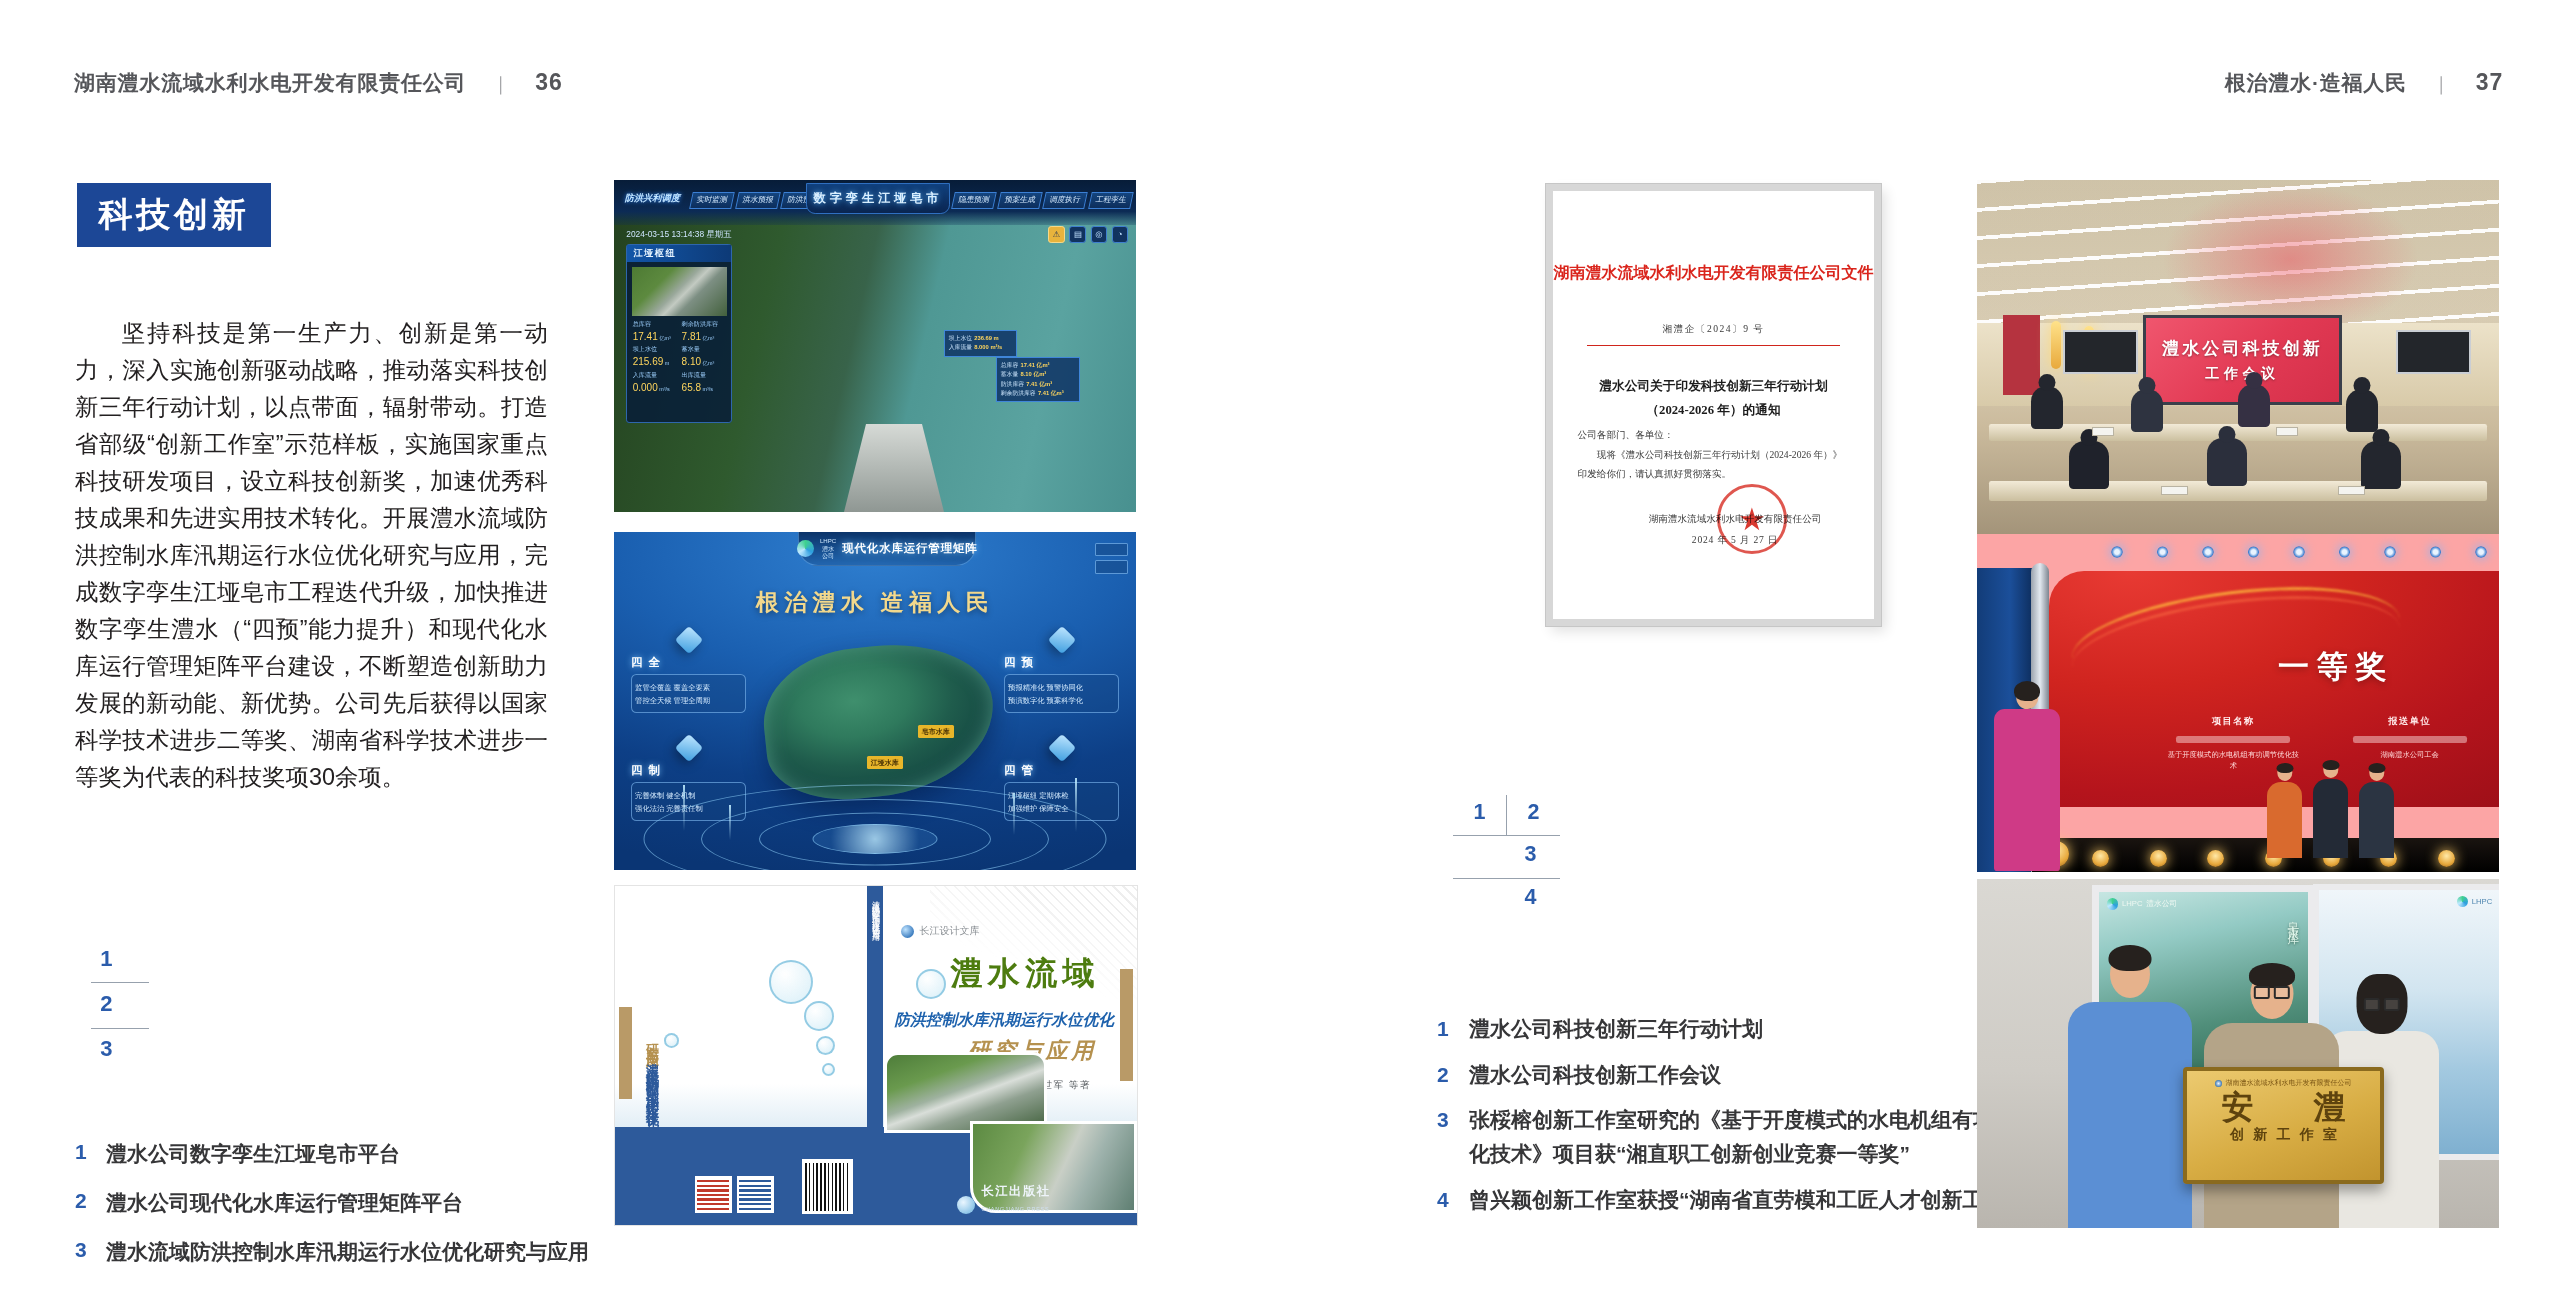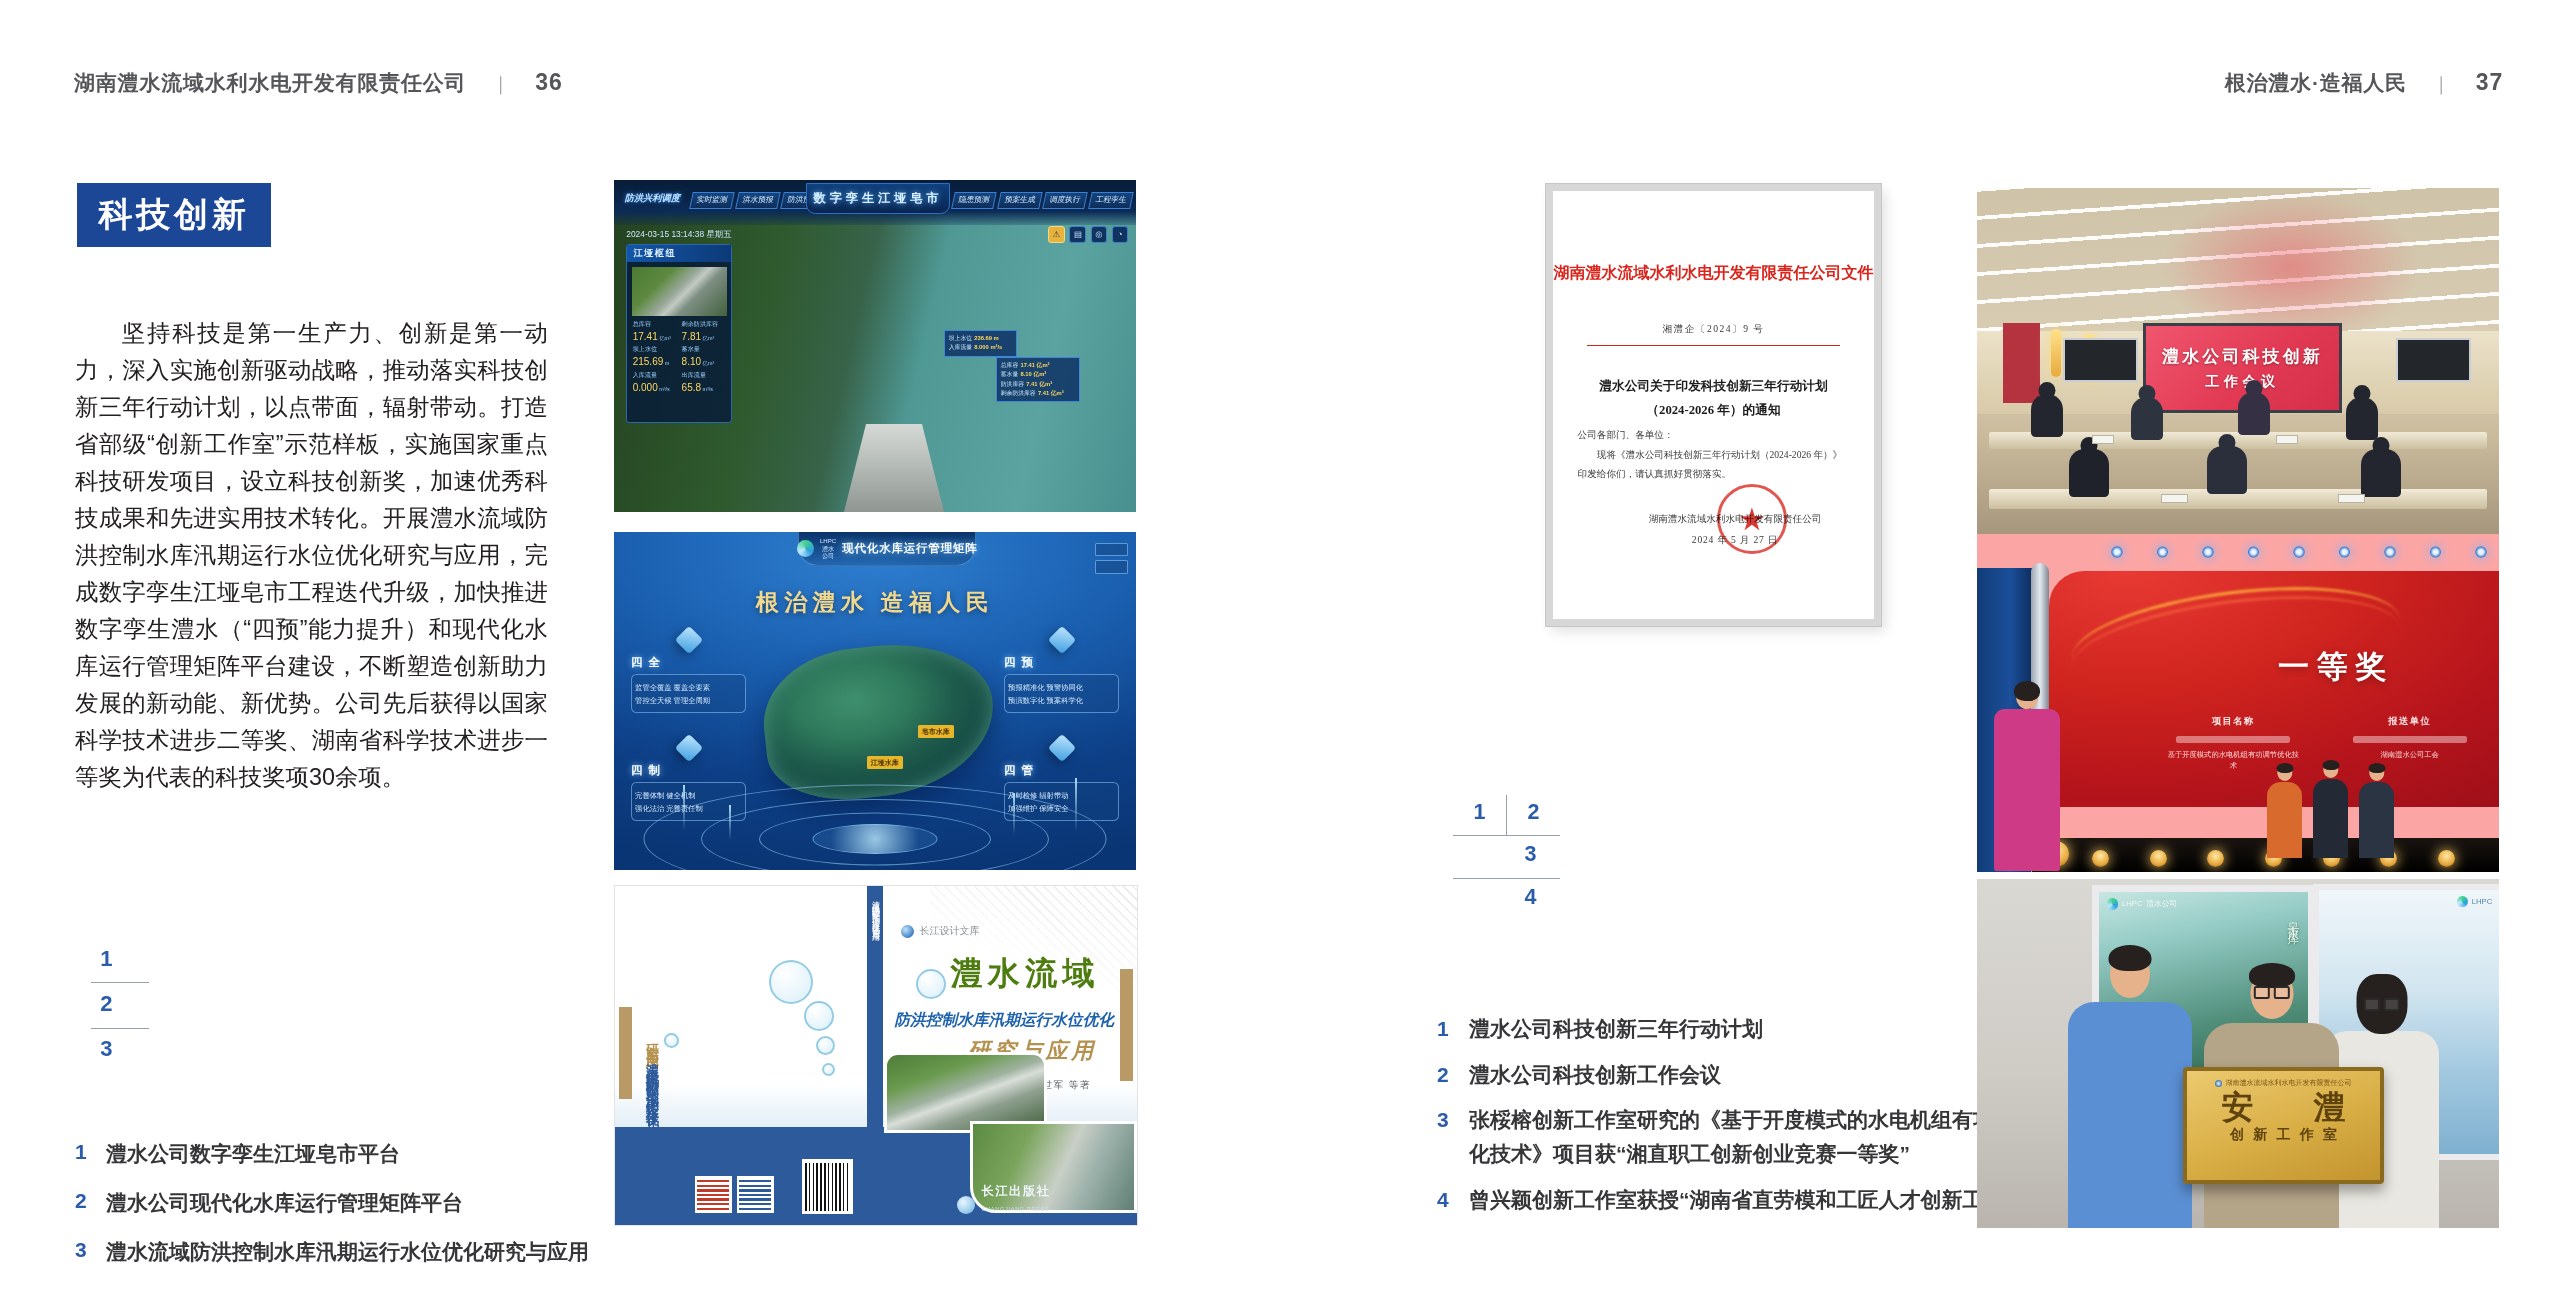--- a/index.html
+++ b/index.html
@@ -155,21 +155,21 @@
 
   .caps-right{position:absolute;left:1437px;top:1012px;font-size:21px}
   .capr-row{display:flex;margin-bottom:11.5px;line-height:34px}
   .capr-num{color:#2b5cab;font-weight:bold;width:32px;flex:0 0 auto}
   .capr-text{color:#363638;font-weight:bold;width:591px}
 
   
   .photoframe{position:absolute;left:1977px;width:522px;overflow:hidden}
 
   
-  .meet{top:188px;height:424px;background:linear-gradient(180deg,#cfc3a8 0%,#dbcfb6 40%,#cbbb9d 58%,#8a7b63 100%)}
+  .meet{top:180px;height:424px;background:linear-gradient(180deg,#cfc3a8 0%,#dbcfb6 40%,#cbbb9d 58%,#8a7b63 100%)}
   .mt-ceil{position:absolute;left:0;right:0;top:0;height:143px;
     background:repeating-linear-gradient(176deg,rgba(255,255,255,.95) 0 3.8px,rgba(205,193,168,.15) 3.8px 28px)}
   .mt-glow{position:absolute;left:26%;top:0;width:62%;height:177px;
     background:radial-gradient(55% 60% at 55% 45%,rgba(235,80,95,.5),rgba(235,80,95,0) 72%)}
   .mt-wall{position:absolute;left:0;right:0;top:143px;height:83px;background:linear-gradient(180deg,#ece2c9,#d8caa9)}
   .mt-red{position:absolute;left:26px;top:135px;width:37px;height:80px;background:#b5333f}
   .mt-lamp{position:absolute;width:10px;height:48px;background:linear-gradient(180deg,#ffe28a,#e8a93c);border-radius:5.4px;box-shadow:0 0 14px #ffda7a}
   .mt-tv{position:absolute;width:71px;height:40px;background:#23262b;border:2.3px solid #caced4}
   .mt-screen{position:absolute;left:166px;top:135px;width:193px;height:84px;border:3.1px solid #3a3f4a;
     background:linear-gradient(135deg,#f0566e,#e23a54 55%,#d42f49);display:flex;flex-direction:column;
@@ -354,21 +354,21 @@
       <div class="mxq-title">四制</div>
       <div class="mxq-box">
         <div>完善体制 健全机制</div>
         <div>强化法治 完善责任制</div>
       </div>
     </div>
     <div class="mxq" style="right:17px;top:206px">
       <div class="mxq-icon"></div>
       <div class="mxq-title">四管</div>
       <div class="mxq-box">
-        <div>及时检修 辐射带动</div>
+        <div>江垭枢纽 定期体检</div>
         <div>加强维护 保障安全</div>
       </div>
     </div>
 
     <span class="mx-pillar" style="left:69px;top:253px;height:46px"></span>
     <span class="mx-pillar" style="left:115px;top:273px;height:35px"></span>
     <span class="mx-pillar" style="left:399px;top:261px;height:42px"></span>
     <span class="mx-pillar" style="left:461px;top:246px;height:54px"></span>
     <div class="mx-rings">
       <i class="ring1"></i>

